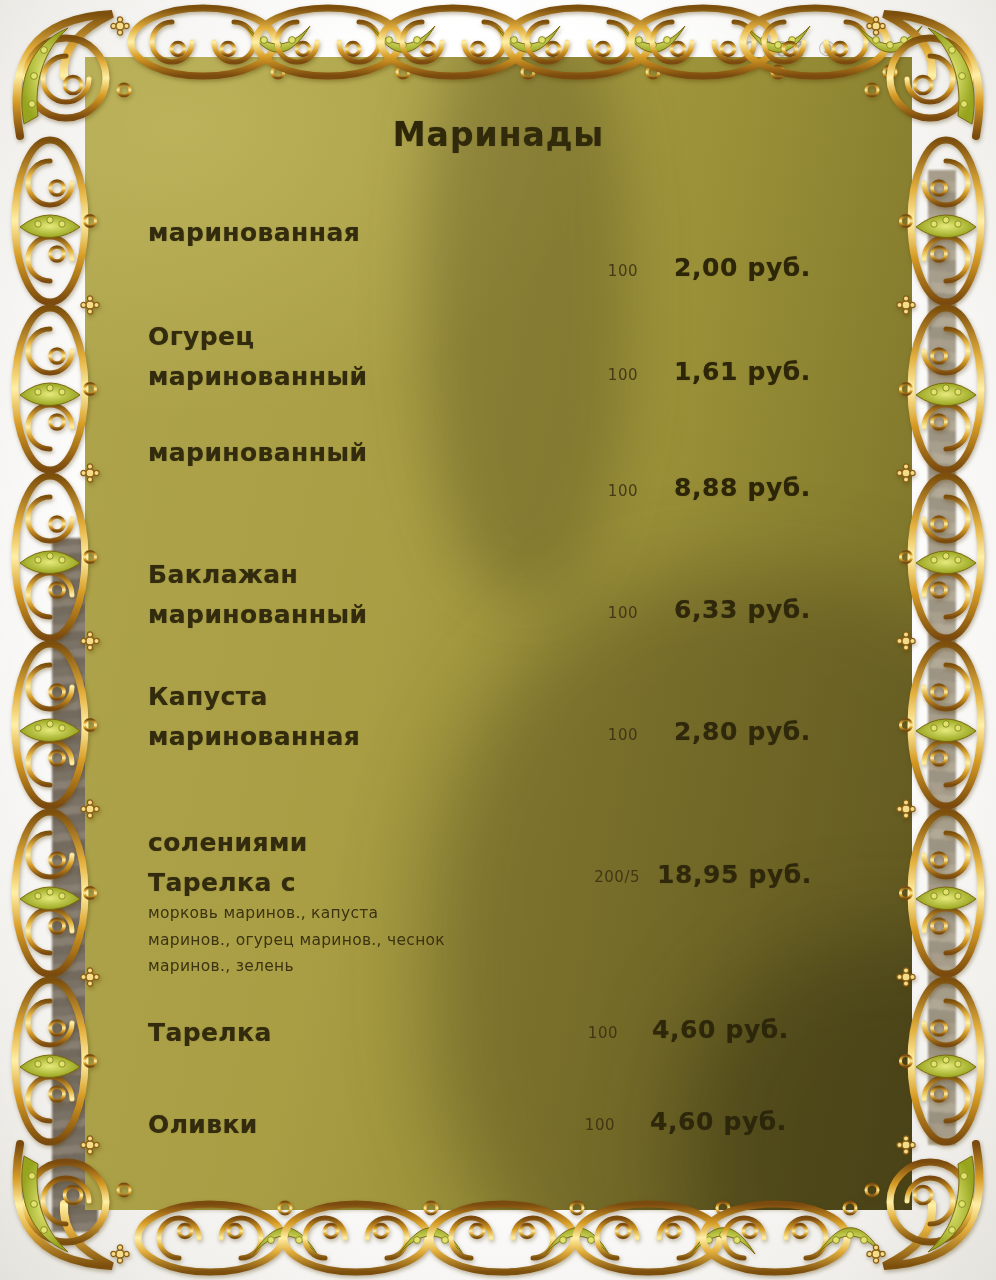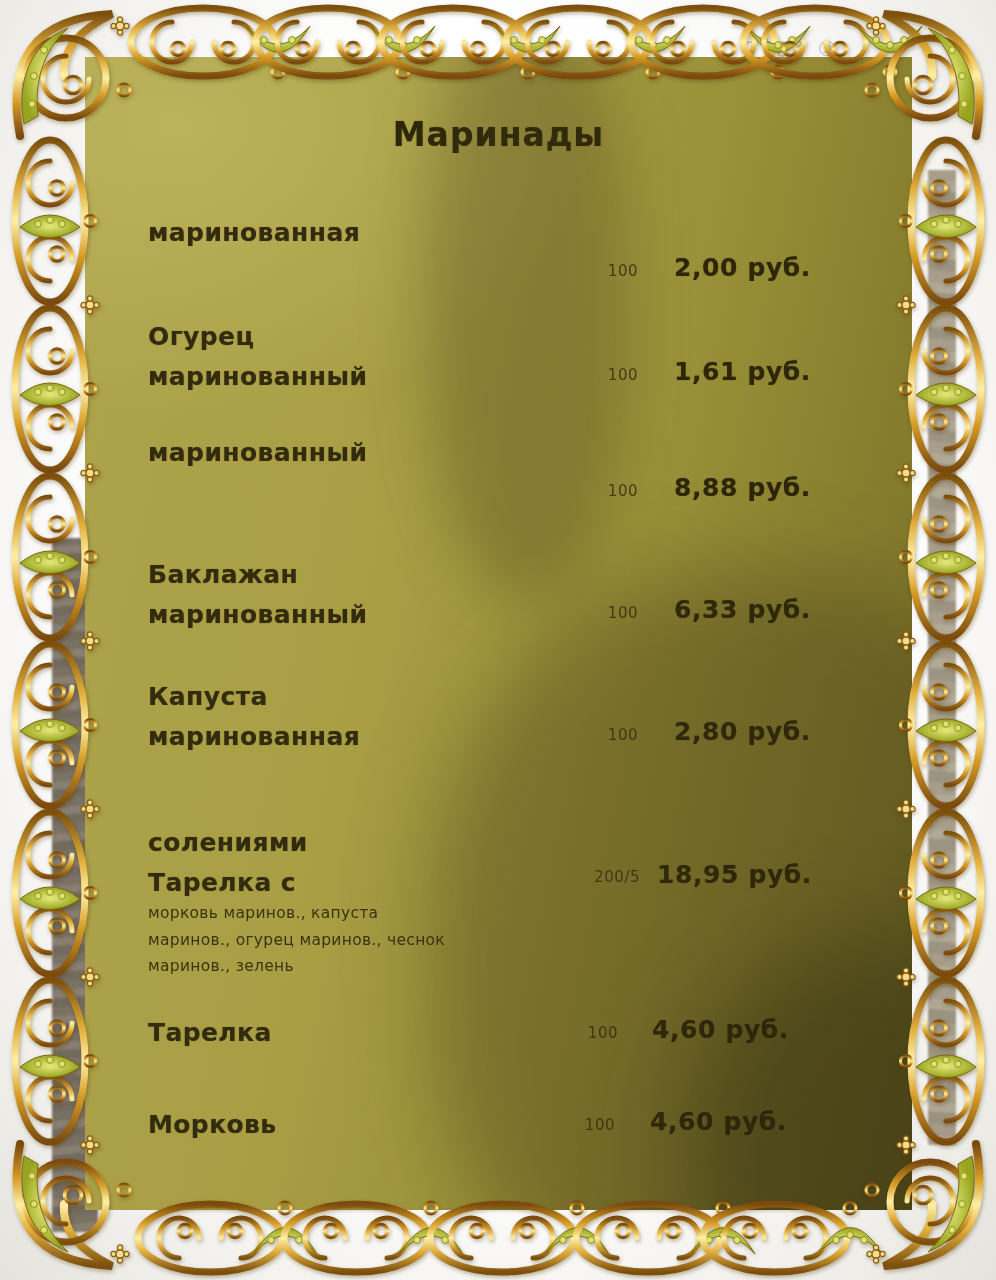--- a/index.html
+++ b/index.html
@@ -144,21 +144,21 @@
     <div class="row" style="top:956px;height:60px">
       <div class="name">
         <div>Тарелка</div>
       </div>
       <div class="portion" style="left:438px;top:11px;width:95px">100</div>
       <div class="price" style="left:567px;top:2px">4,60 руб.</div>
     </div>
 
     <div class="row" style="top:1048px;height:60px">
       <div class="name">
-        <div>Морковь</div>
+        <div>Оливки</div>
       </div>
       <div class="portion" style="left:435px;top:11px;width:95px">100</div>
       <div class="price" style="left:565px;top:2px">4,60 руб.</div>
     </div>
 
     <div id="shadow-band" class="shadow"></div>
     <div id="shadow-blob" class="shadow"></div>
     <div id="shadow-corner" class="shadow"></div>
   </div>
 

